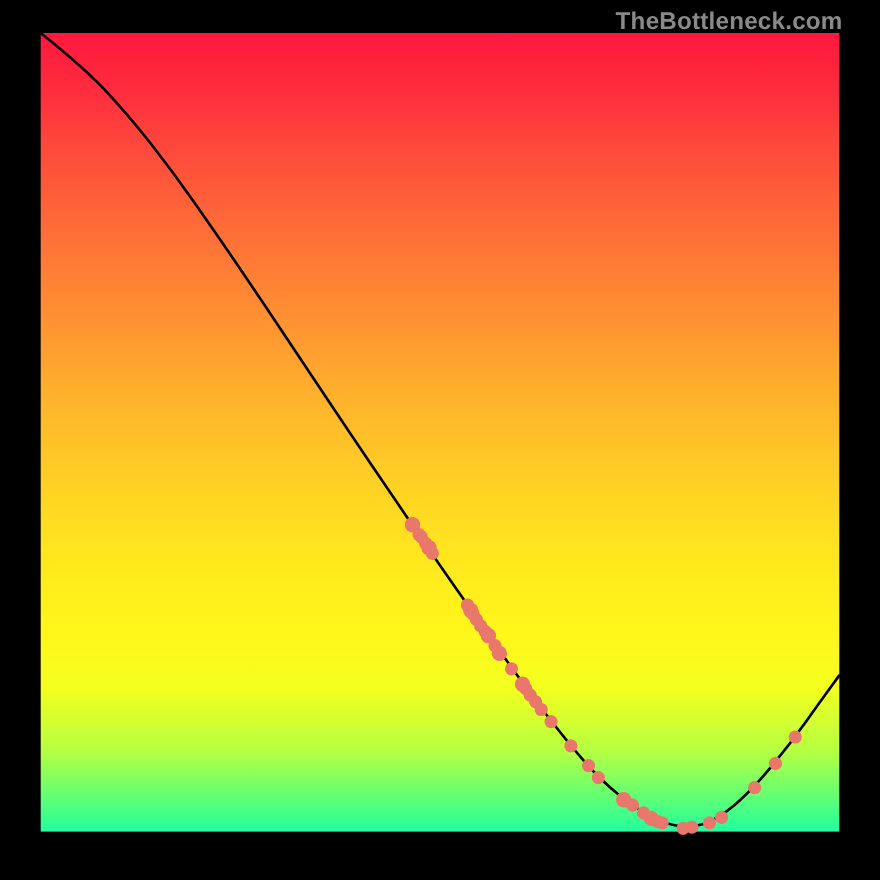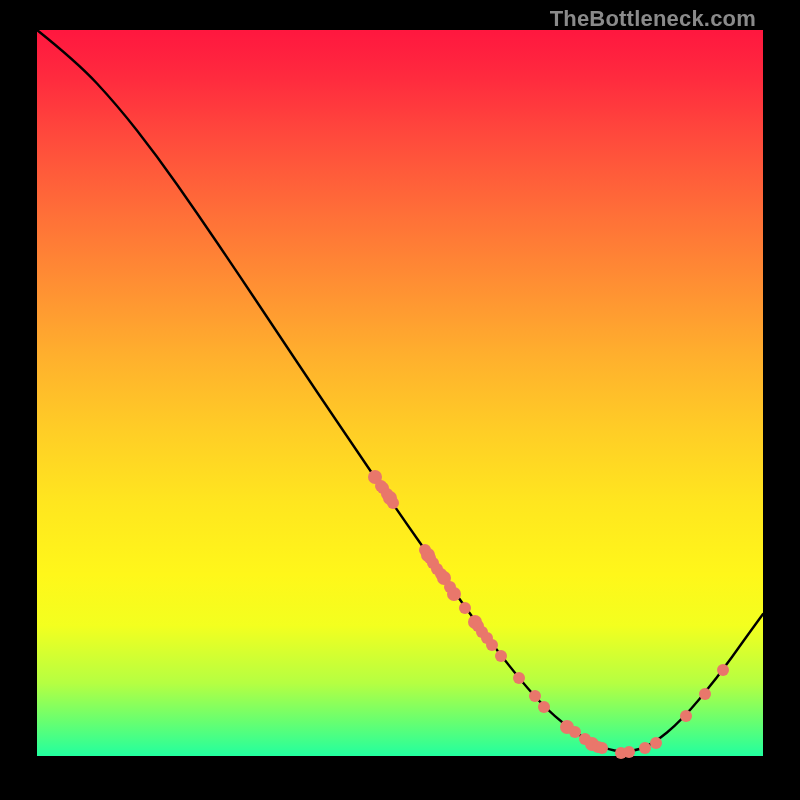--- a/index.html
+++ b/index.html
@@ -28,21 +28,21 @@
       #fff71a 75%,
       #f3ff1f 82%,
       #b5ff42 90%,
       #6bff6e 95%,
       #22ff9f 100%
     );
   }
   .watermark {
     position: absolute;
     top: 6px;
-    right: 44px;
+    right: 34px;
     color: #8a8a8a;
     font-family: Arial, Helvetica, sans-serif;
     font-size: 22px;
     font-weight: bold;
     letter-spacing: 0.2px;
   }
   svg {
     position: absolute;
     left: 0;
     top: 0;

